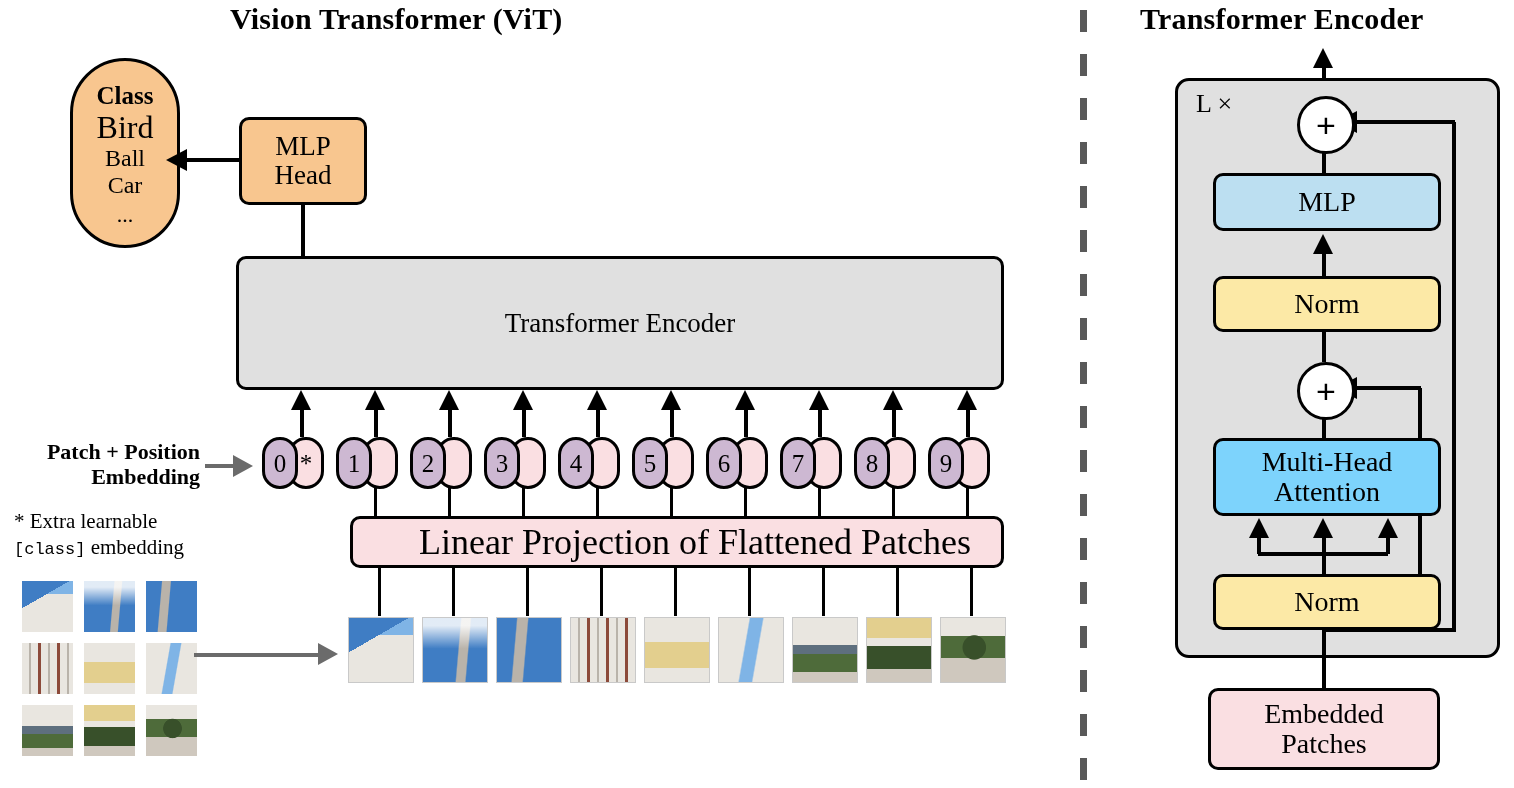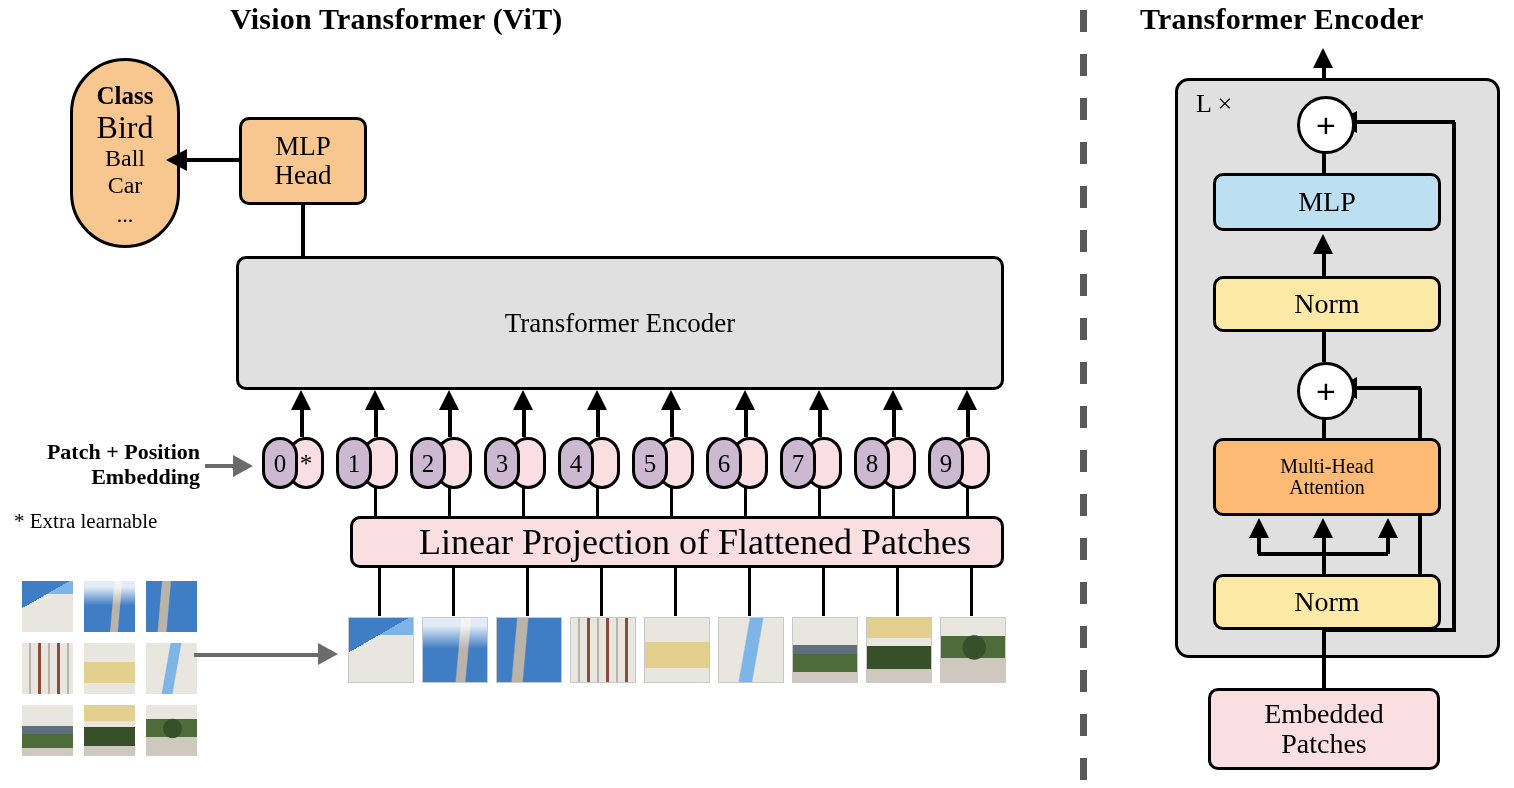--- a/index.html
+++ b/index.html
@@ -145,20 +145,24 @@
   <div>Embedding</div>
 </div>
 <div class="hline-gray" style="left:205px;top:464px;width:30px;"></div>
 <div class="ar-gray" style="left:233px;top:455px;"></div>
 
 <div class="abs" style="left:14px;top:508px;width:230px;font-size:21px;line-height:1.25;">
   <div>
     <span>*</span>
     <span>Extra learnable</span>
   </div>
+  <div>
+    <span class="mono">[class]</span>
+    <span>embedding</span>
+  </div>
 </div>
 
 <div class="vline-thin" style="left:374px;top:488px;height:30px;"></div>
 <div class="vline-thin" style="left:448px;top:488px;height:30px;"></div>
 <div class="vline-thin" style="left:522px;top:488px;height:30px;"></div>
 <div class="vline-thin" style="left:596px;top:488px;height:30px;"></div>
 <div class="vline-thin" style="left:670px;top:488px;height:30px;"></div>
 <div class="vline-thin" style="left:744px;top:488px;height:30px;"></div>
 <div class="vline-thin" style="left:818px;top:488px;height:30px;"></div>
 <div class="vline-thin" style="left:892px;top:488px;height:30px;"></div>
@@ -238,22 +242,22 @@
   <span>Norm</span>
 </div>
 
 <div class="vline" style="left:1322px;top:330px;height:32px;"></div>
 
 <div class="plus" style="left:1297px;top:362px;width:52px;height:52px;">
   <span>+</span>
 </div>
 <div class="vline" style="left:1322px;top:412px;height:28px;"></div>
 
-<div class="box" style="left:1213px;top:438px;width:228px;height:78px;background:#fdba74;
-            flex-direction:column;font-size:20px;">
+<div class="box" style="left:1213px;top:438px;width:228px;height:78px;background:#7dd3fc;
+            flex-direction:column;font-size:28px;">
   <span>Multi-Head</span>
   <span>Attention</span>
 </div>
 
 <div class="hline" style="left:1258px;top:552px;width:130px;"></div>
 <div class="vline" style="left:1257px;top:538px;height:16px;"></div>
 <div class="vline" style="left:1386px;top:538px;height:16px;"></div>
 <div class="vline" style="left:1322px;top:532px;height:42px;"></div>
 <div class="ar-up" style="left:1249px;top:518px;"></div>
 <div class="ar-up" style="left:1313px;top:518px;"></div>

